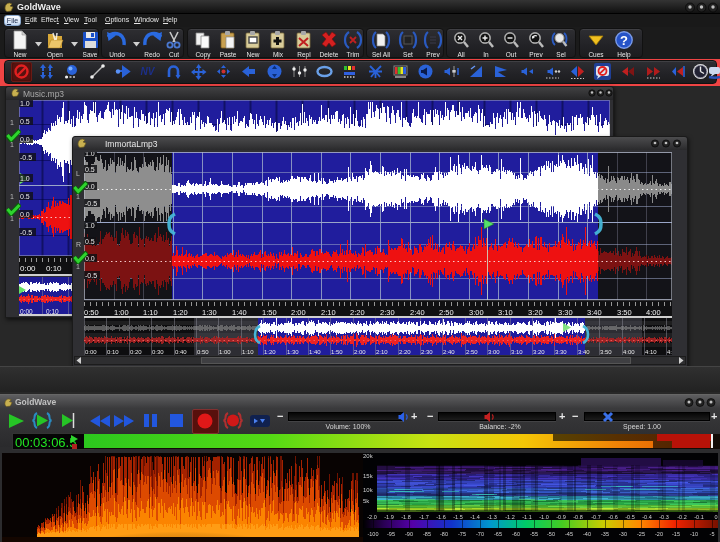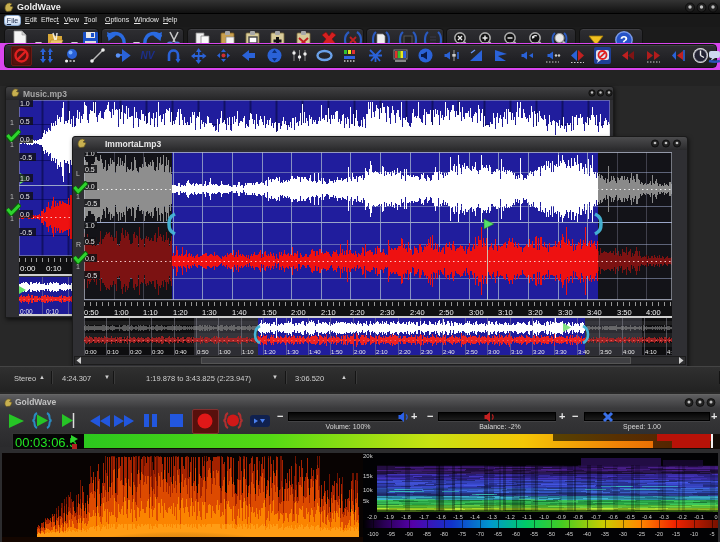--- a/index.html
+++ b/index.html
@@ -2,30 +2,30 @@
 <html><head><meta charset="utf-8"><style>
 *{margin:0;padding:0;box-sizing:border-box}
 body{width:720px;height:542px;overflow:hidden;background:#232323;font-family:"Liberation Sans",sans-serif;position:relative}
 #titlebar{position:absolute;left:0;top:0;width:720px;height:14px;background:linear-gradient(#343434,#101010);border-bottom:1px solid #000}
 #titlebar .t{position:absolute;left:17px;top:2px;font-size:9px;font-weight:bold;color:#f0f0f0}
 #menubar{position:absolute;left:0;top:14px;width:720px;height:13px;background:#191919}
 .mi{position:absolute;top:16px;font-size:7px;color:#e4e4e4}
 #filebox{position:absolute;left:4px;top:15px;width:17px;height:11px;background:linear-gradient(#fdfeff,#c6d9f2);border-radius:3px;border:1px solid #8aa8cc}
 #filebox span{display:block;text-align:center;font-size:7px;color:#1a2a4a;margin-top:0.5px}
 #toolbar1{position:absolute;left:0;top:27px;width:720px;height:32px;background:#1b1b1b}
-#toolbar2{position:absolute;left:0;top:43px;width:720px;height:27px;background:#d946ef}
+#toolbar2{position:absolute;left:0;top:59px;width:720px;height:27px;background:#ef4444}
 .tgroup{position:absolute;top:1px;height:30px;background:linear-gradient(#2e2e32,#222226 60%,#1c1c1e);border-radius:4px;border:1px solid #111;box-shadow:inset 0 1px 0 rgba(255,255,255,0.09)}
 #toolbar2 .tgroup{height:25px}
 .ti{position:absolute;top:3px;text-align:center}
 .ti svg{display:block;margin:0 auto}
 .tl{font-size:6.5px;color:#e8e8e8;margin-top:1px;white-space:nowrap}
 #workspace{position:absolute;left:0;top:86px;width:720px;height:456px;background:#282828}
 .win{position:absolute;background:#2f2f33;border:1px solid #1a1a1a;border-radius:3px 3px 0 0;box-shadow:1px 2px 4px rgba(0,0,0,0.6)}
 .wtitle{position:absolute;left:0;top:0;right:0;height:13px;background:linear-gradient(#4c4c4e,#2a2a2c);border-radius:3px 3px 0 0}
-.wtitle .txt{position:absolute;top:1.5px;font-size:8.5px;font-weight:bold;color:#e8e8e8}
+.wtitle .txt{position:absolute;top:1.5px;font-size:8.5px;font-weight:normal;color:#e8e8e8}
 #statusbar{position:absolute;left:0;top:366px;width:720px;height:26px;background:linear-gradient(#303030,#222);border-top:1px solid #444;font-size:7.5px;color:#d0d0d0}
 .srow{position:absolute;left:0;width:720px;height:13px}
 .scell{position:absolute;top:0;height:13px;border-right:1px solid #141414;box-shadow:1px 0 0 #3a3a3a}
 .stxt{position:absolute;top:2.5px;white-space:nowrap}
 #control{position:absolute;left:0;top:394px;width:720px;height:148px;background:#2c2c2e;border-top:1px solid #666}
 #ctitle{position:absolute;left:0;top:0;width:720px;height:14px;background:linear-gradient(#5e5e60,#38383a)}
 #cbody{position:absolute;left:0;top:14px;width:720px;height:38px;background:linear-gradient(#39393b,#2a2a2c)}
 #timebox{position:absolute;left:12px;top:433px;width:82px;height:17px;background:#050505;border:1px solid #333}
 #timebox span{position:absolute;left:2px;top:1px;font-size:13px;color:#22e422;letter-spacing:0px}
 </style></head><body>
@@ -651,35 +651,20 @@
   </svg>
 <div style="position:absolute;left:76px;top:170px;font-size:7px;color:#bbb">L</div>
 <div style="position:absolute;left:76px;top:193px;font-size:7px;color:#bbb">1</div>
 <svg width="15" height="13" style="position:absolute;left:73px;top:251px">
     <path d="M1 6l4 5 9-10" stroke="#0c5c0c" stroke-width="5" fill="none"></path>
     <path d="M1.5 6l3.7 4.5L13.5 2" stroke="#2ed42e" stroke-width="3" fill="none"></path>
   </svg>
 <div style="position:absolute;left:76px;top:241px;font-size:7px;color:#bbb">R</div>
 <div style="position:absolute;left:76px;top:263px;font-size:7px;color:#bbb">1</div>
 <div id="statusbar">
-    <div class="srow" style="top:4px">
-      <div class="scell" style="left:0px;width:52px"></div>
-      <div class="scell" style="left:52px;width:62px"></div>
-      <div class="scell" style="left:114px;width:172px"></div>
-      <div class="scell" style="left:286px;width:70px"></div>
-      <div class="scell" style="left:356px;width:364px"></div>
-      <span class="stxt" style="left:14px">Stereo</span>
-      <span class="stxt" style="left:39px;font-size:6px">▲</span>
-      <span class="stxt" style="left:62px">4:24.307</span>
-      <span class="stxt" style="left:104px;font-size:6px">▼</span>
-      <span class="stxt" style="left:146px">1:19.878 to 3:43.825 (2:23.947)</span>
-      <span class="stxt" style="left:272px;font-size:6px">▼</span>
-      <span class="stxt" style="left:295px">3:06.520</span>
-      <span class="stxt" style="left:341px;font-size:6px">▲</span>
-    </div>
   </div>
 <div id="control">
     <div id="ctitle"></div>
     <div id="cbody"></div>
   </div>
 <svg width="9" height="9" viewBox="0 0 10 10" style="position:absolute;left:4px;top:398px">
     <path d="M1 6C1 3 3 1 5.5 1L8 2 6 4l3 1-2 4-4 .5C1.8 9 1 7.5 1 6z" fill="#c8b050" stroke="#6a5a20" stroke-width="0.7"></path>
   </svg>
 <div style="position:absolute;left:15px;top:397px;font-size:8.5px;font-weight:bold;color:#c0c0c0">GoldWave</div>
 <svg width="40" height="13" style="position:absolute;left:684px;top:396px">

